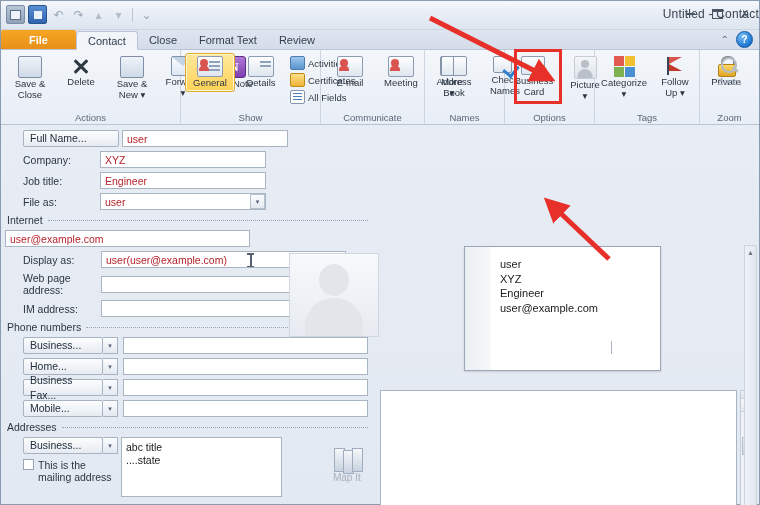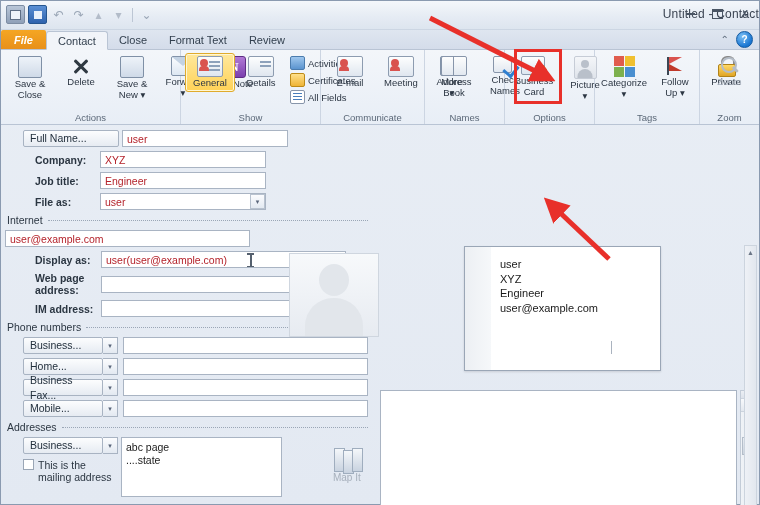--- a/index.html
+++ b/index.html
@@ -36,21 +36,21 @@
   .wbtn .mx{width:9px;height:8px;border:1.5px solid #4a5564;}
   .wbtn .mx i{display:block;width:100%;height:2px;background:#4a5564;}
 
   
   .tabstrip{position:relative;height:19px;background:linear-gradient(180deg,#dfe6f0,#d4dcea);
             border-bottom:1px solid #b9c4d4;}
   .tabs{position:absolute;left:0;top:0;display:flex;align-items:flex-end;height:19px;}
   .tab{padding:3px 11px 3px;font-size:11px;color:#33404f;height:19px;box-sizing:border-box;
        display:flex;align-items:center;}
   .tab.file{background:linear-gradient(180deg,#f5a623,#e8901a);color:#fff;font-weight:bold;
-       border-top-left-radius:2px;border-top-right-radius:2px;padding:3px 13px;font-style:italic;}
+       border-top-left-radius:2px;border-top-right-radius:2px;padding:3px 28px;}
   .tab.active{background:#f1f4f9;border:1px solid #b9c4d4;border-bottom:1px solid #f1f4f9;
        border-top-left-radius:3px;border-top-right-radius:3px;margin-bottom:-1px;font-weight:normal;}
   .tbright{position:absolute;right:6px;top:1px;display:flex;gap:7px;align-items:center;}
   .collapse-ic{font-size:10px;color:#5d6a7b;}
   .helpb{width:15px;height:15px;border-radius:50%;
     background:radial-gradient(circle at 35% 30%,#7cc0f5,#1a76d2 70%);
     border:1px solid #1259a0;color:#fff;font-size:10px;font-weight:bold;
     display:flex;align-items:center;justify-content:center;}
 
   
@@ -132,21 +132,21 @@
      background:linear-gradient(180deg,#fdfdfd,#e3e9f1);}
   .ic-sm.blue{background:linear-gradient(180deg,#9fc7ee,#5b94cf);border-color:#4b7cae;}
   .ic-sm.gold{background:linear-gradient(180deg,#ffe08a,#eeb437);border-color:#bd8a18;}
   .ic-sm.lines{background:#fff;}
   .ic-sm.lines i{position:absolute;left:2px;width:9px;height:1.2px;background:#4a7ebb;}
 
   
   .content{position:relative;height:100%;}
   .leftpane{position:absolute;left:0;top:0;width:375px;}
   .fieldrow{display:flex;align-items:center;margin:0 0 4px 0;}
-  .lblcell{width:96px;padding-left:34px;font-size:10.5px;color:#2b3642;box-sizing:border-box;font-weight:bold;}
+  .lblcell{width:96px;padding-left:22px;font-size:10.5px;color:#2b3642;box-sizing:border-box;}
   .btncell{width:96px;margin-left:22px;box-sizing:border-box;}
   .btnlike{height:17px;line-height:15px;padding:0 6px;font-size:10.5px;color:#23303d;
     background:linear-gradient(180deg,#fcfdfe,#e6ebf2);border:1px solid #a8b3c2;border-radius:2px;
     box-sizing:border-box;display:flex;align-items:center;}
   .btnlike.wicon{gap:4px;}
   .inp{height:17px;background:#fff;border:1px solid #a9b4c3;box-sizing:border-box;
     font-size:10.5px;color:#111;padding:1px 4px;line-height:14px;display:flex;align-items:center;}
   .inp.red{color:#b4232b;}
   .drop{width:15px;height:17px;background:linear-gradient(180deg,#fbfcfe,#e3e9f1);
     border:1px solid #a8b3c2;border-left:none;box-sizing:border-box;display:flex;
@@ -548,21 +548,21 @@
           <div style="display:flex">
             <div class="btnlike" style="width:80px">Business...</div>
             <div class="drop">▾</div>
           </div>
           <div style="display:flex;gap:4px;margin-top:5px">
             <span class="chk"></span>
             <span style="font-size:10.5px;line-height:12px;width:78px;color:#2b3642">This is the mailing address</span>
           </div>
         </div>
         <div class="addrbox" style="margin-left:3px">
-          <div>abc page</div>
+          <div>abc title</div>
           <div>....state</div>
         </div>
         <div class="mapit">
           <span class="ic-map">
             <i style="left:0"></i>
               <i style="left:9px;top:2px"></i>
               <i style="left:18px"></i>
           </span>
           <span class="lbl">Map It</span>
         </div>

